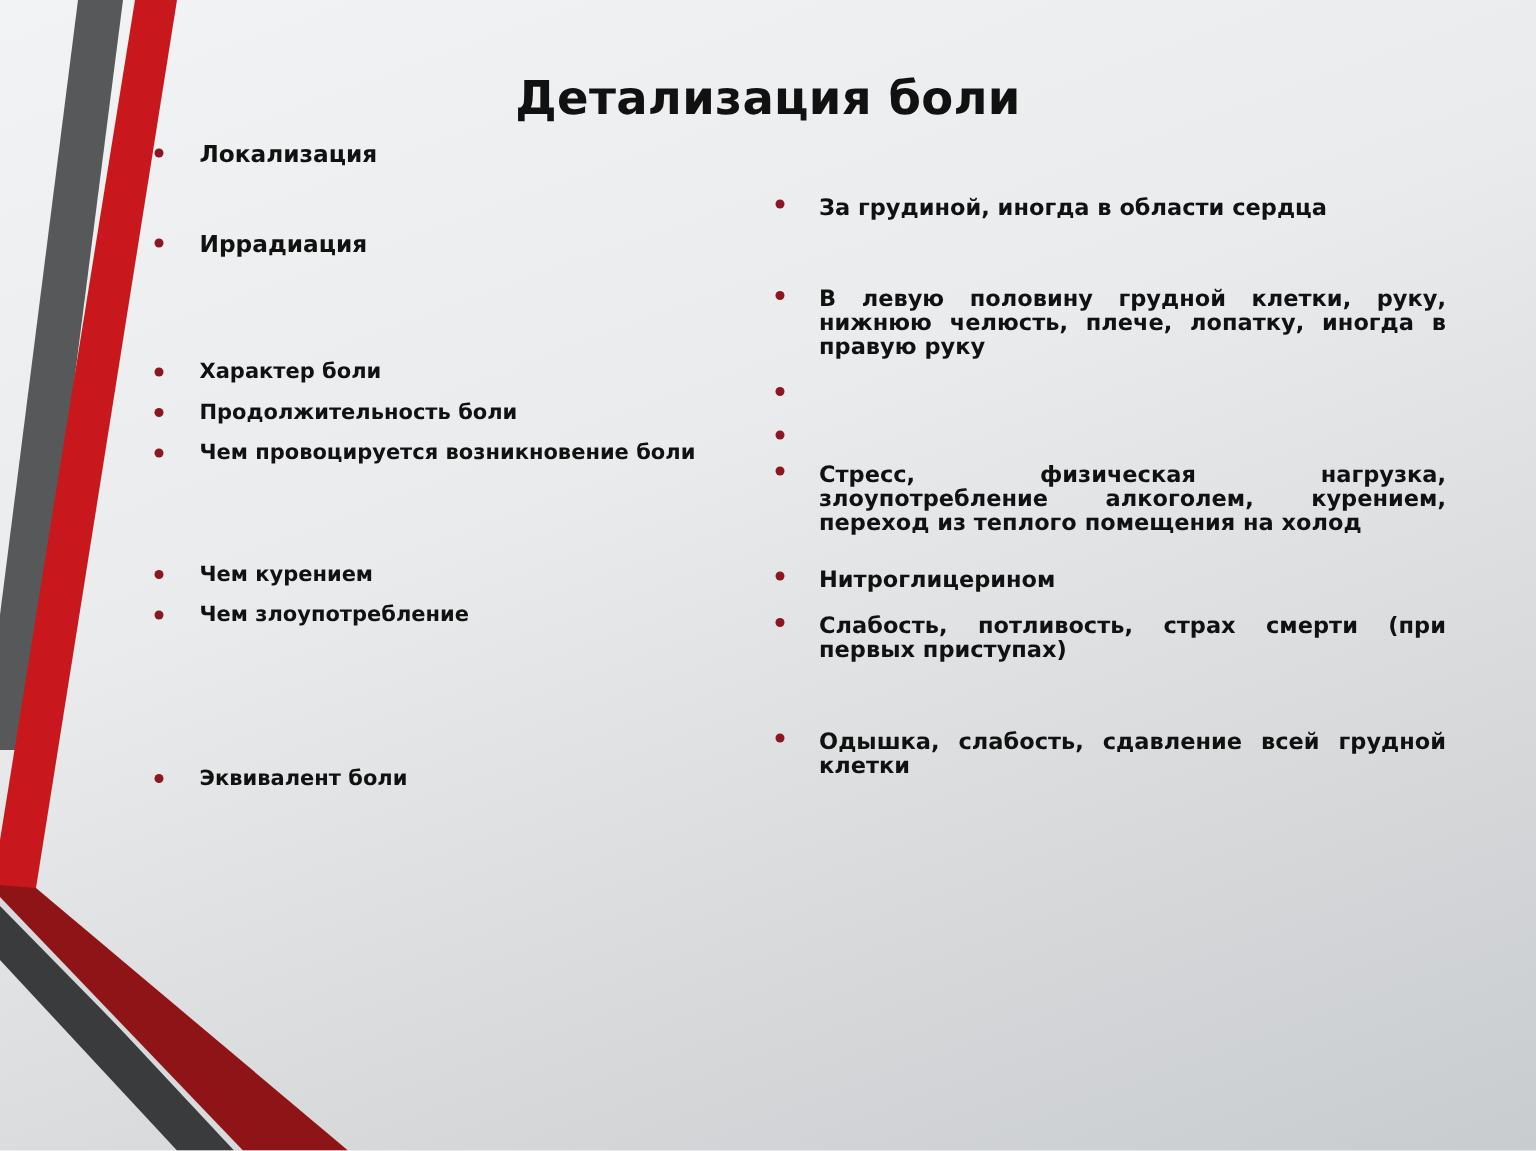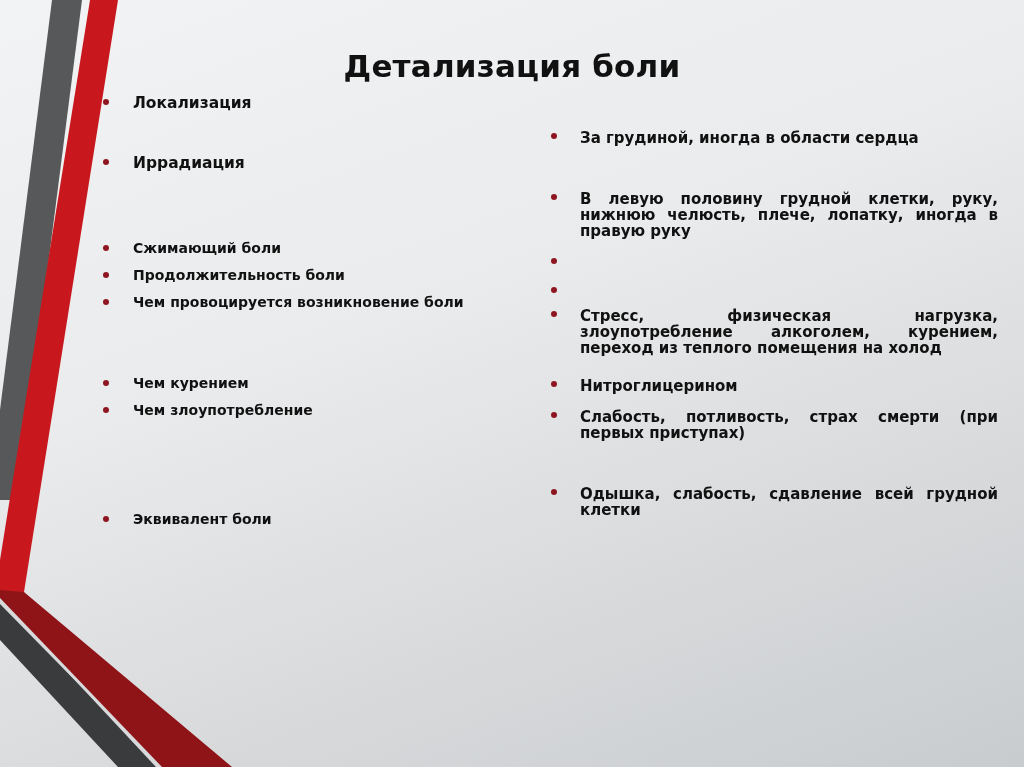--- a/index.html
+++ b/index.html
@@ -18,21 +18,21 @@
     .item { position: absolute; font-weight: bold; }
     .item .dot {
       position: absolute; width: 6px; height: 6px; border-radius: 50%;
       background: #8e1620;
     }
     .left .item { font-size: 14px; left: 133px; }
     .left .item.big { font-size: 15.5px; }
     .left .item .dot { left: -30px; top: 5px; }
     .right .item {
       left: 546px; width: 418px; font-size: 15px; line-height: 16px;
-      text-align: justify; text-align-last: left; margin-left: 34px;
+      text-align: justify; text-align-last: left;
     }
     .right .item .dot { left: -29px; top: 3px; }
   </style>
 </head>
 <body>
 
 <svg class="deco" viewBox="0 0 1024 767" xmlns="http://www.w3.org/2000/svg">
 
   <polygon points="52,0 82,0 18,500 0,500 0,410" fill="#575859"></polygon>
 
@@ -43,21 +43,21 @@
   <polygon points="0,597 0,604 160,767 166,767" fill="#d8d9da"></polygon>
 
   <polygon points="0,590 24,592 232,767 162,767 0,598" fill="#8f1418"></polygon>
 </svg>
 
 <div class="title">Детализация боли</div>
 
 <ul class="left">
   <li class="item big" style="top:94px"><span class="dot"></span><span>Локализация</span></li>
   <li class="item big" style="top:154px"><span class="dot"></span><span>Иррадиация</span></li>
-  <li class="item" style="top:240px"><span class="dot"></span><span>Сжимающий боли</span></li>
+  <li class="item" style="top:240px"><span class="dot"></span><span>Характер боли</span></li>
   <li class="item" style="top:267px"><span class="dot"></span><span>Продолжительность боли</span></li>
   <li class="item" style="top:294px"><span class="dot"></span><span>Чем провоцируется возникновение боли</span></li>
   <li class="item" style="top:375px"><span class="dot"></span><span>Чем курением</span></li>
   <li class="item" style="top:402px"><span class="dot"></span><span>Чем злоупотребление</span></li>
   <li class="item" style="top:511px"><span class="dot"></span><span>Эквивалент боли</span></li>
 </ul>
 
 <ul class="right">
   <li class="item" style="top:130px"><span class="dot"></span><span>За грудиной, иногда в области сердца</span></li>
   <li class="item" style="top:191px"><span class="dot"></span><span>В левую половину грудной клетки, руку, нижнюю челюсть, плече, лопатку, иногда в правую руку</span></li>

